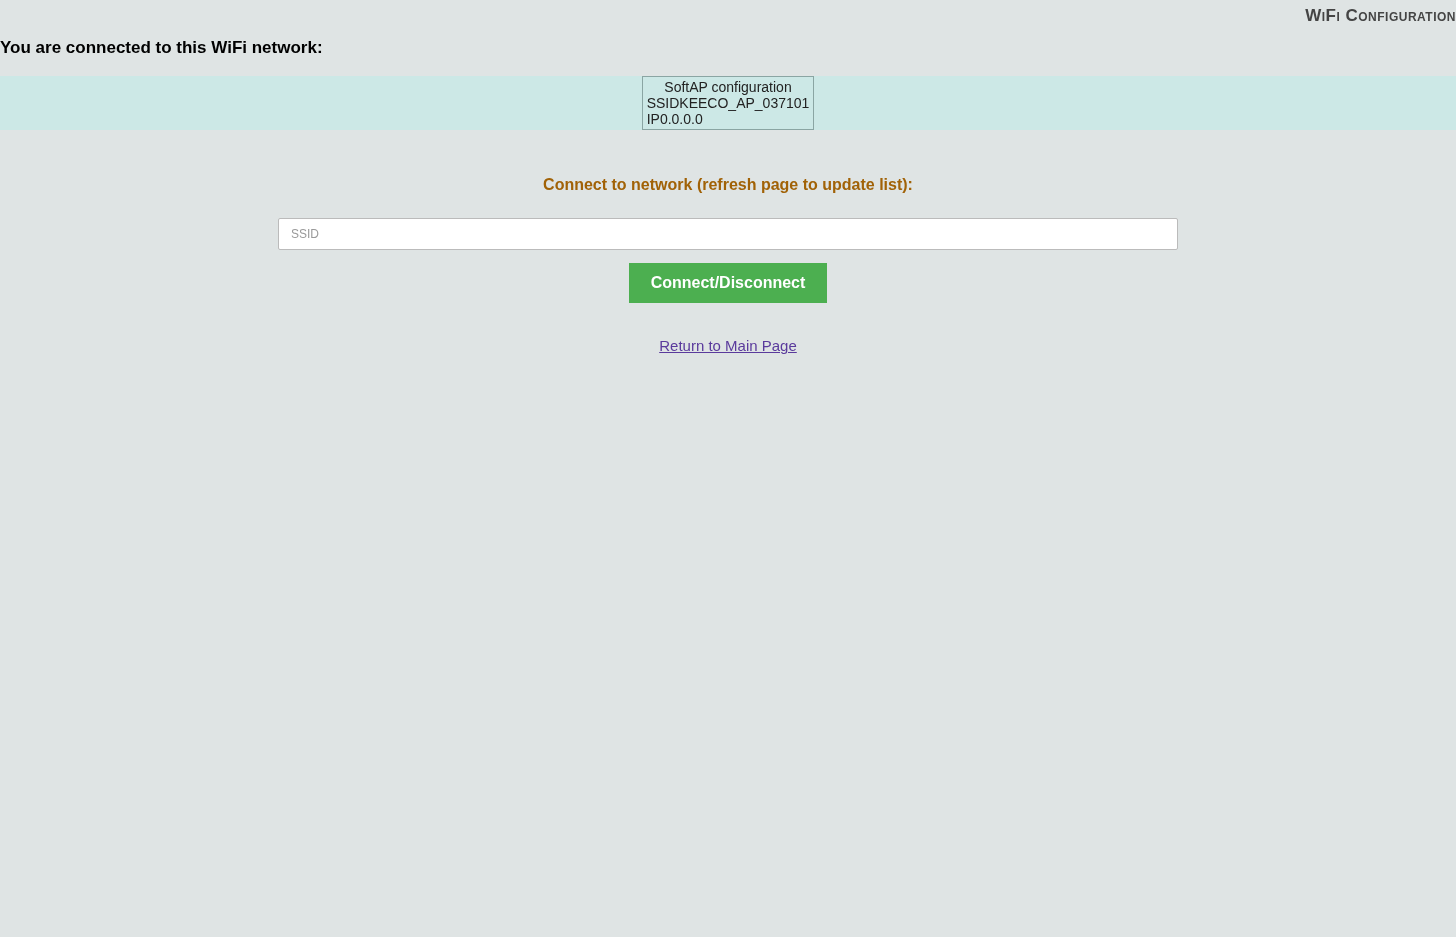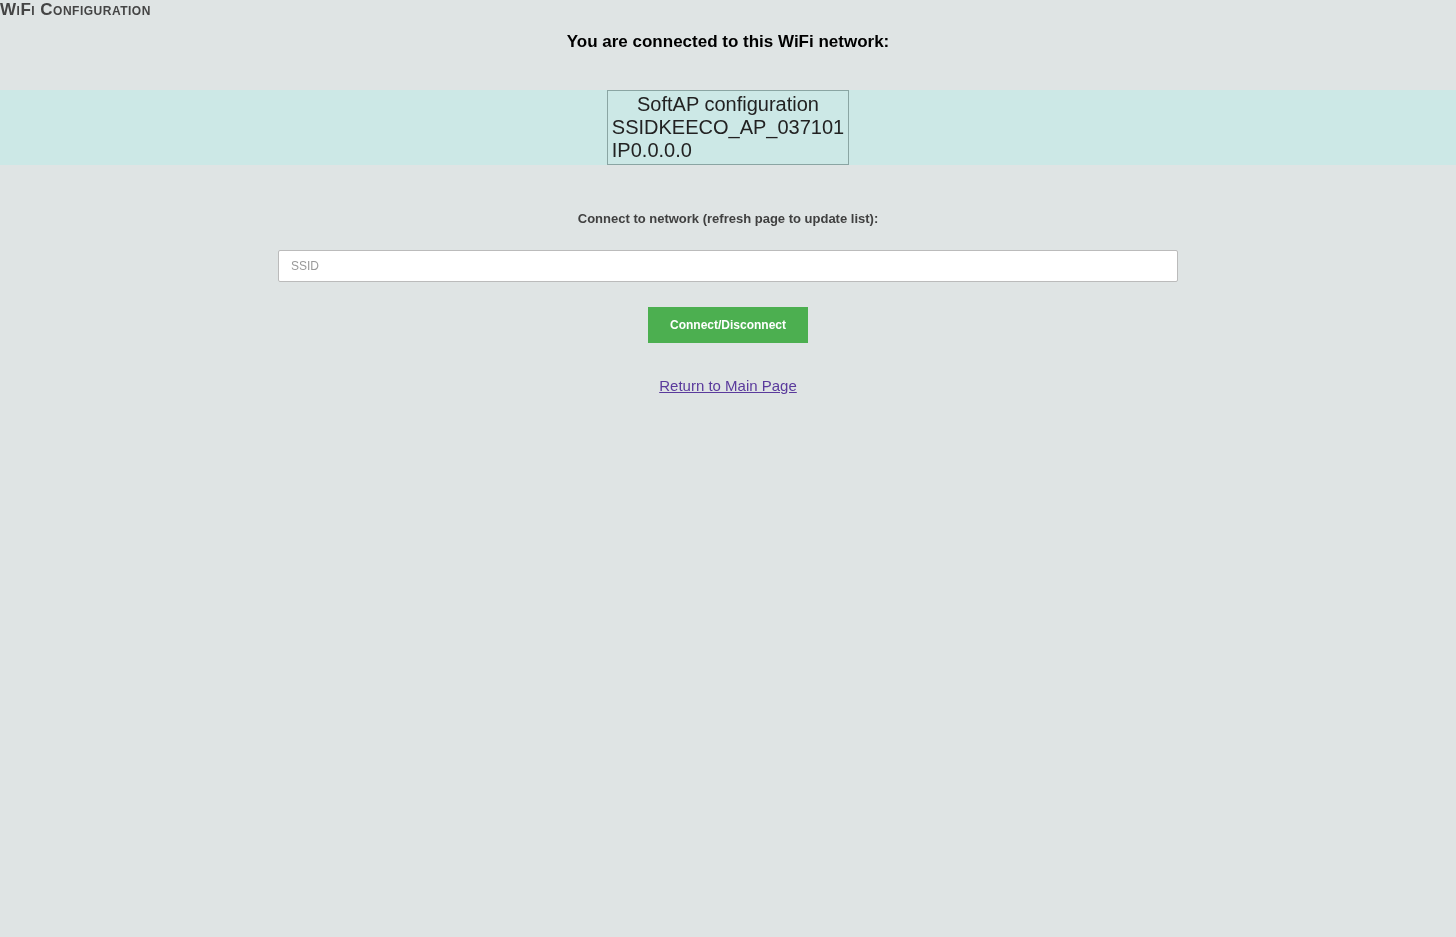--- a/index.html
+++ b/index.html
@@ -8,48 +8,49 @@
       box-sizing: border-box;
     }
     body {
       background-color: #dfe4e4;
       font-family: Arial, Helvetica, sans-serif;
       color: #333;
       width: 1456px;
       min-height: 937px;
     }
     .page-title {
-      text-align: left;
+      text-align: right;
       font-size: 17px;
       font-weight: bold;
       color: #444;
+      padding-top: 6px;
       padding-bottom: 12px;
       font-variant: small-caps;
       letter-spacing: 0.5px;
     }
     .connected-label {
-      text-align: center;
+      text-align: left;
       font-size: 17px;
       font-weight: bold;
       color: #000;
-      padding-bottom: 38px;
+      padding-bottom: 18px;
     }
     .info-band {
       width: 100%;
       background-color: #cce8e6;
       padding: 0;
     }
     .info-table {
       margin: 0 auto;
       border-collapse: collapse;
     }
     .info-table td {
       border: 1px solid #8aa5a3;
       background-color: #cce8e6;
-      font-size: 20px;
+      font-size: 14px;
       color: #222;
       padding: 2px 4px;
       text-align: left;
       min-width: 160px;
     }
     .cell-line {
       line-height: 1.15;
       white-space: nowrap;
     }
     .cell-title {
@@ -63,23 +64,23 @@
     }
     .cell-kv .v {
       flex: 1 1 auto;
       text-align: left;
     }
     .form-section {
       text-align: center;
       margin-top: 46px;
     }
     .form-heading {
-      font-size: 13px;
+      font-size: 16px;
       font-weight: bold;
-      color: #404040;
+      color: #a16207;
       margin-bottom: 24px;
     }
     .form-wrap {
       width: 900px;
       margin: 0 auto;
     }
     .text-input {
       display: block;
       width: 100%;
       height: 32px;
@@ -95,24 +96,24 @@
     .text-input::placeholder {
       color: #999;
       font-size: 12px;
     }
     .connect-button {
       display: inline-block;
       background-color: #4caf50;
       color: #fff;
       border: none;
       padding: 11px 22px;
-      font-size: 12px;
+      font-size: 16px;
       font-weight: bold;
       cursor: pointer;
-      margin-top: 12px;
+      margin-top: 0px;
       font-family: Arial, Helvetica, sans-serif;
     }
     .return-link-wrap {
       text-align: center;
       margin-top: 34px;
     }
     .return-link {
       color: #5a3a9c;
       font-size: 15px;
       cursor: pointer;

